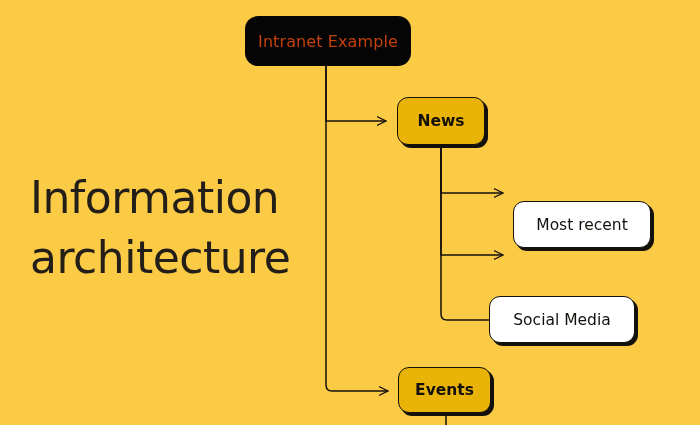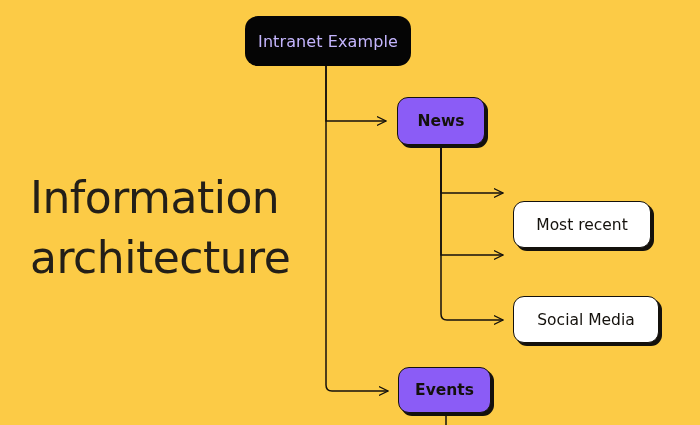--- a/index.html
+++ b/index.html
@@ -54,29 +54,29 @@
     align-items: center;
     justify-content: center;
     border-radius: 11px;
     font-family: "DejaVu Sans", sans-serif;
     font-size: 15px;
     color: #14110c;
     white-space: nowrap;
   }
   .node.root {
     background: #050505;
-    color: #c4b5fd;
+    color: #c2410c;
     border: none;
     border-radius: 13px;
     font-size: 16px;
     font-weight: 400;
     letter-spacing: 0.1px;
   }
   .node.level1 {
-    background: #8b5cf6;
+    background: #eab308;
     border: 1.6px solid #14110c;
     box-shadow: 3px 3px 0 0 #14110c;
     font-weight: 700;
     font-size: 15.5px;
   }
   .node.level2 {
     background: #ffffff;
     border: 1.6px solid #14110c;
     box-shadow: 3px 3px 0 0 #14110c;
     font-weight: 400;
@@ -115,21 +115,21 @@
 
   <div class="node level1" style="left:397px; top:97px; width:88px; height:48px;">
     <span>News</span>
   </div>
 
   <div class="node level2" style="left:513px; top:169px; width:138px; height:47px;margin-top:32px;">
     <span>Most recent</span>
   </div>
 
 
-  <div class="node level2" style="left:513px; top:296px; width:146px; height:47px;">
+  <div class="node level2" style="left:489px; top:296px; width:146px; height:47px;">
     <span>Social Media</span>
   </div>
 
   <div class="node level1" style="left:398px; top:367px; width:93px; height:46px;">
     <span>Events</span>
   </div>
 
 </div>
 
 </body></html>

